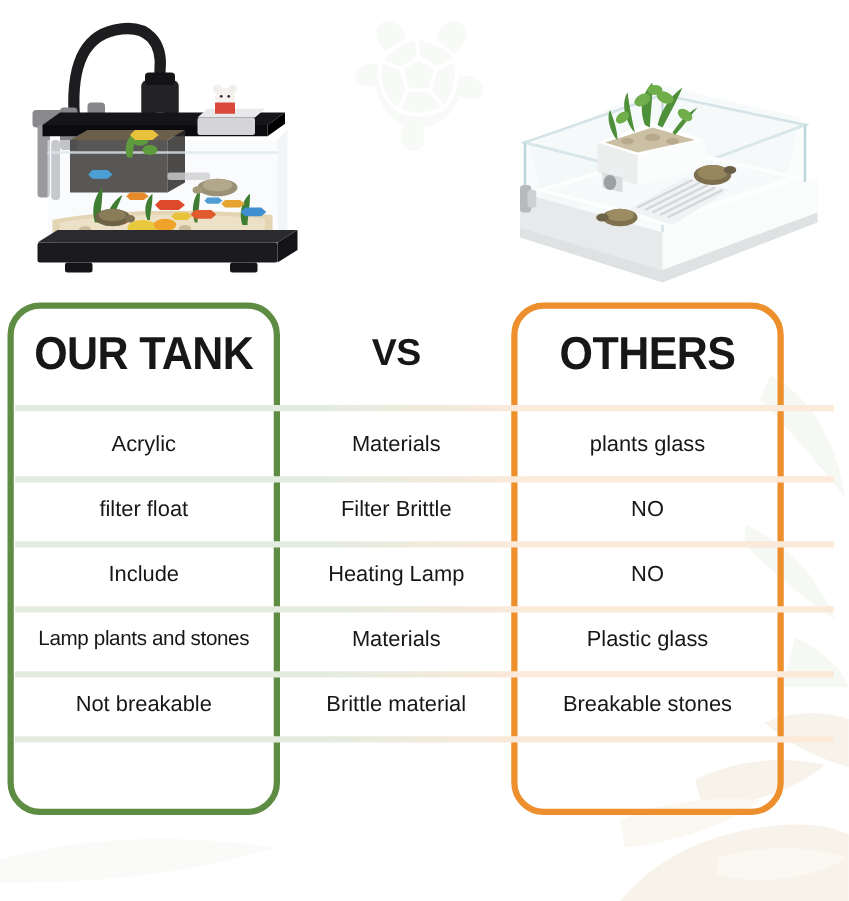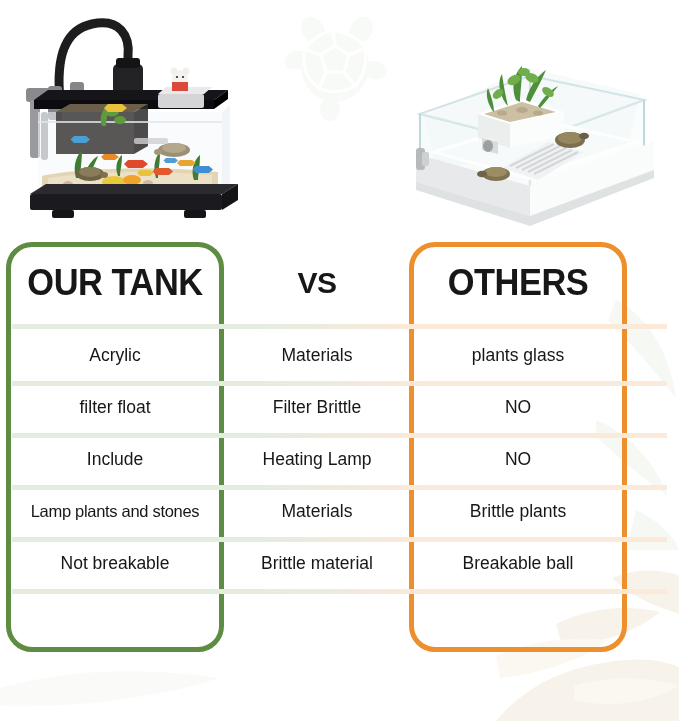--- a/index.html
+++ b/index.html
@@ -338,25 +338,25 @@
     <div class="row row-data" id="row-2">
       <div class="cell cell-our">Include</div>
       <div class="cell cell-mid">Heating Lamp</div>
       <div class="cell cell-other">NO</div>
     </div>
     <div class="sep" style="top:243px;"></div>
 
     <div class="row row-data" id="row-3">
       <div class="cell cell-our tight">Lamp plants and stones</div>
       <div class="cell cell-mid">Materials</div>
-      <div class="cell cell-other">Brittle plants</div>
+      <div class="cell cell-other">Plastic glass</div>
     </div>
     <div class="sep" style="top:295px;"></div>
 
     <div class="row row-data" id="row-4">
       <div class="cell cell-mid">Brittle material</div>
       <div class="cell cell-our">Not breakable</div>
-      <div class="cell cell-other">Breakable ball</div>
+      <div class="cell cell-other">Breakable stones</div>
     </div>
     <div class="sep" style="top:347px;"></div>
 
   </div>
 </div>
 
 </body></html>

